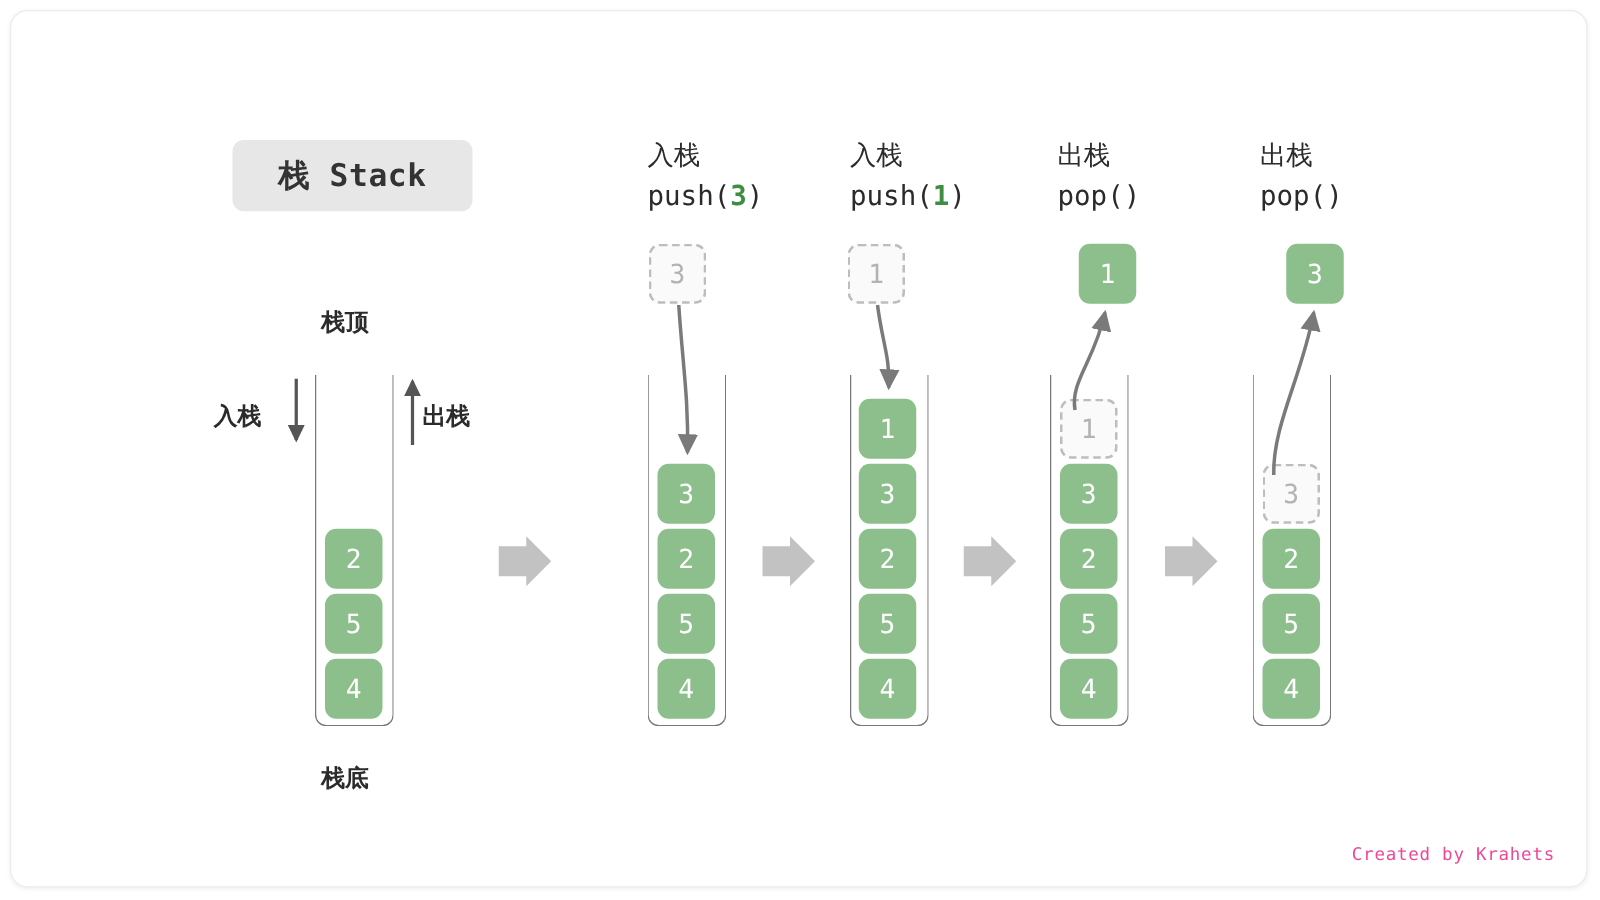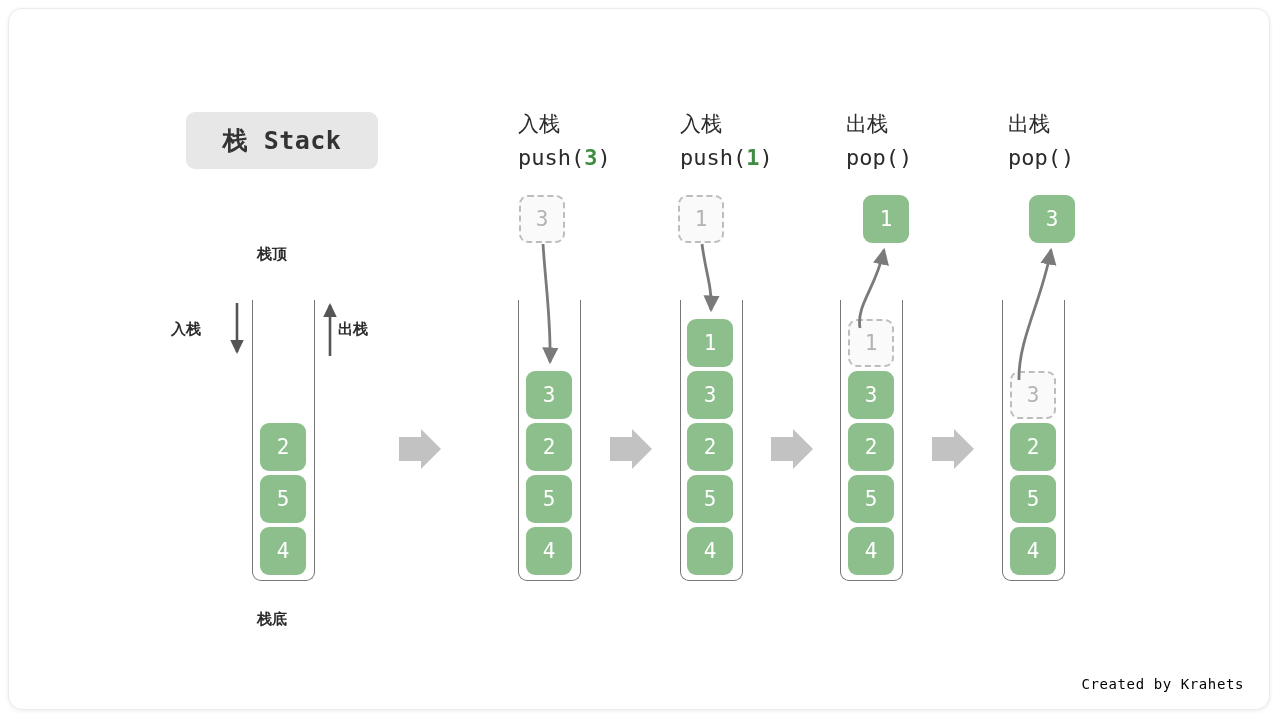--- a/index.html
+++ b/index.html
@@ -48,21 +48,21 @@
     font-size: 25px;
     font-weight: bold;
     color: #333333;
     letter-spacing: 0.5px;
   }
 
   
   .cn-label {
     position: absolute;
     font-family: "DejaVu Sans", sans-serif;
-    font-size: 15px;
+    font-size: 19px;
     font-weight: bold;
     color: #2b2b2b;
     white-space: nowrap;
   }
   .col-head {
     position: absolute;
     font-family: "DejaVu Sans Mono", monospace;
     font-size: 22px;
     color: #2b2b2b;
     white-space: nowrap;
@@ -114,21 +114,21 @@
     box-shadow: none;
   }
 
   
   .credit {
     position: absolute;
     right: 36px;
     bottom: 28px;
     font-family: "DejaVu Sans Mono", monospace;
     font-size: 14px;
-    color: #000000;
+    color: #ec4899;
     letter-spacing: 0.6px;
   }
 
   svg.overlay {
     position: absolute;
     left: 0;
     top: 0;
     width: 1280px;
     height: 720px;
     pointer-events: none;

